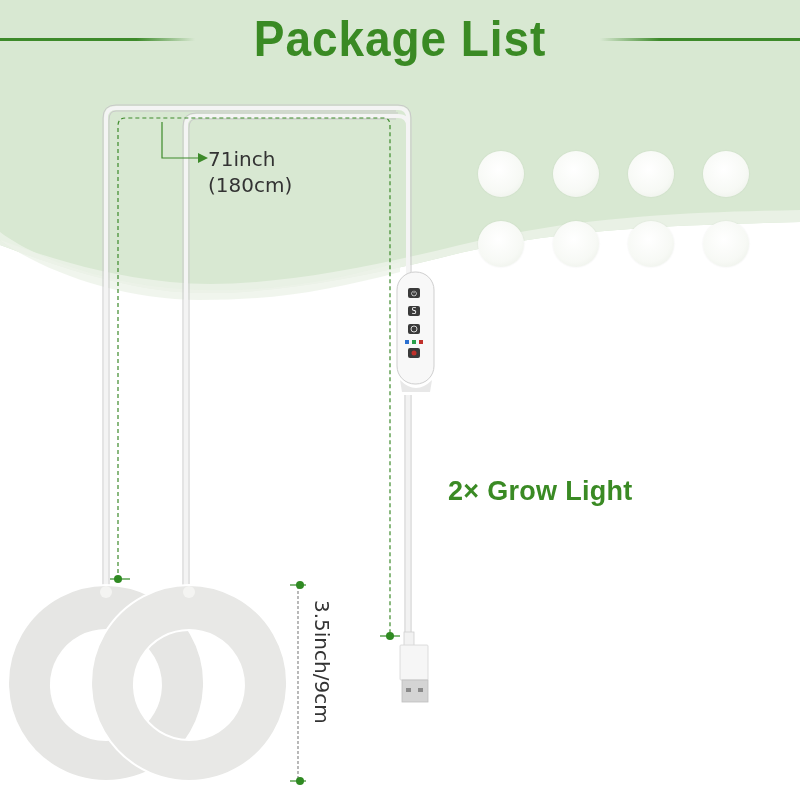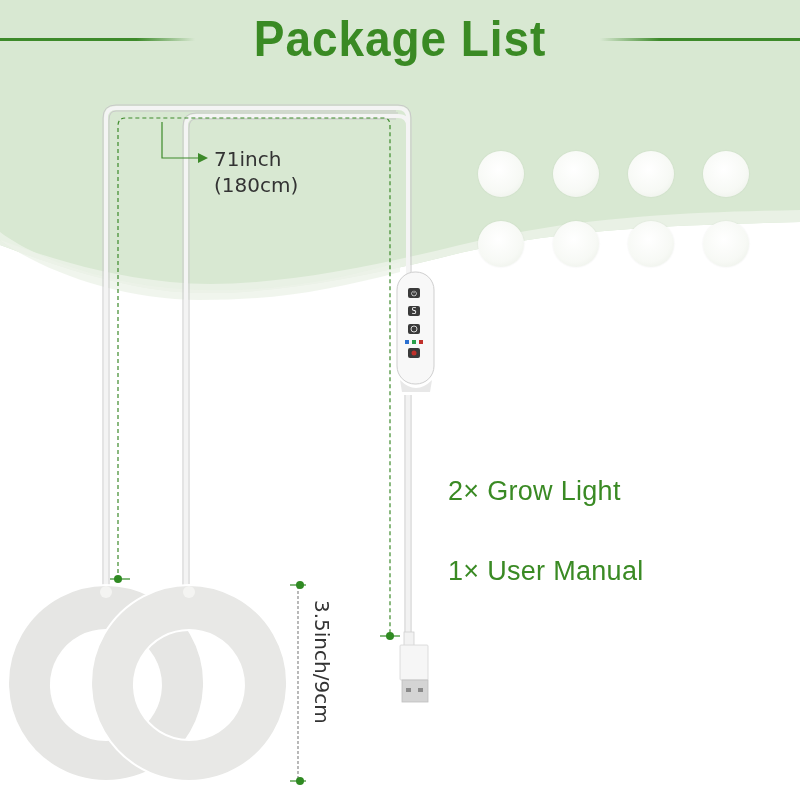--- a/index.html
+++ b/index.html
@@ -2,24 +2,24 @@
 <html><head>
 <meta charset="utf-8">
 <style>
   html, body { margin: 0; padding: 0; }
   body { width: 800px; height: 800px; position: relative; overflow: hidden; background: #ffffff; font-family: "Liberation Sans", sans-serif; }
   .bg { position: absolute; left: 0; top: 0; width: 800px; height: 800px; }
   .title-rule { position: absolute; top: 38px; height: 3px; }
   .title-rule.left { left: 0; width: 195px; background: linear-gradient(to right, #3d8a2a 70%, rgba(61,138,42,0)); }
   .title-rule.right { left: 600px; width: 200px; background: linear-gradient(to left, #3d8a2a 70%, rgba(61,138,42,0)); }
   .title { position: absolute; left: 0; width: 800px; top: 10px; text-align: center; font-size: 50px; font-weight: bold; color: #3a8a24; letter-spacing: 1px; transform: scaleX(0.92); font-family: "Liberation Sans", sans-serif; }
-  .dim-label { position: absolute; left: 208px; top: 146px; font-size: 20px; color: #333; line-height: 26px; font-family: "DejaVu Sans", sans-serif; margin-left: 6px; }
+  .dim-label { position: absolute; left: 208px; top: 146px; font-size: 20px; color: #333; line-height: 26px; font-family: "DejaVu Sans", sans-serif; }
   .vert-label { position: absolute; left: 306px; top: 600px; width: 180px; height: 30px; font-size: 20px; color: #333; transform-origin: 0 0; transform: rotate(90deg) translate(0,-28px); white-space: nowrap; font-family: "DejaVu Sans", sans-serif; }
   .list { position: absolute; left: 448px; top: 472px; }
-  .list-item { font-size: 27px; font-weight: normal; color: #3a8a24; height: 80px; line-height: 38px; white-space: nowrap; letter-spacing: 0.3px; }
+  .list-item { font-size: 27px; font-weight: bold; color: #3a8a24; height: 80px; line-height: 38px; white-space: nowrap; letter-spacing: 0.3px; }
   .tape { position: absolute; width: 46px; height: 46px; border-radius: 50%; background: radial-gradient(circle at 45% 40%, #ffffff 0%, #f7f9f5 60%, #e8ede4 100%); box-shadow: 0 0 2px rgba(0,0,0,0.08); }
 </style>
 </head>
 <body>
 
 <svg class="bg" viewBox="0 0 800 800" xmlns="http://www.w3.org/2000/svg">
 
   <path d="M0 0 H800 V222 C 700 225, 560 226, 440 258 C 330 285, 230 300, 160 290 C 100 282, 40 260, 0 245 Z" fill="#d8e8d2"></path>
   <path d="M0 245 C 40 260, 100 282, 160 290 C 230 300, 330 285, 440 258 C 560 226, 700 225, 800 222 V 210 C 700 212, 580 215, 460 245 C 350 272, 250 290, 170 282 C 100 275, 40 255, 0 240 Z" fill="#e9f1e5"></path>
   <path d="M0 240 C 40 270, 120 300, 200 300 C 280 300, 330 290, 400 272 L 400 262 C 330 282, 270 292, 200 290 C 120 288, 40 262, 0 232 Z" fill="#ecf3e9" opacity="0.8"></path>
@@ -103,14 +103,13 @@
 <div class="tape" style="left:553px;top:151px"></div>
 <div class="tape" style="left:628px;top:151px"></div>
 <div class="tape" style="left:703px;top:151px"></div>
 <div class="tape" style="left:478px;top:221px"></div>
 <div class="tape" style="left:553px;top:221px"></div>
 <div class="tape" style="left:628px;top:221px"></div>
 <div class="tape" style="left:703px;top:221px"></div>
 
 <div class="list">
   <div class="list-item">2× Grow Light</div>
-  <div class="list-item">1× User Manual</div>
 </div>
 
 </body></html>

